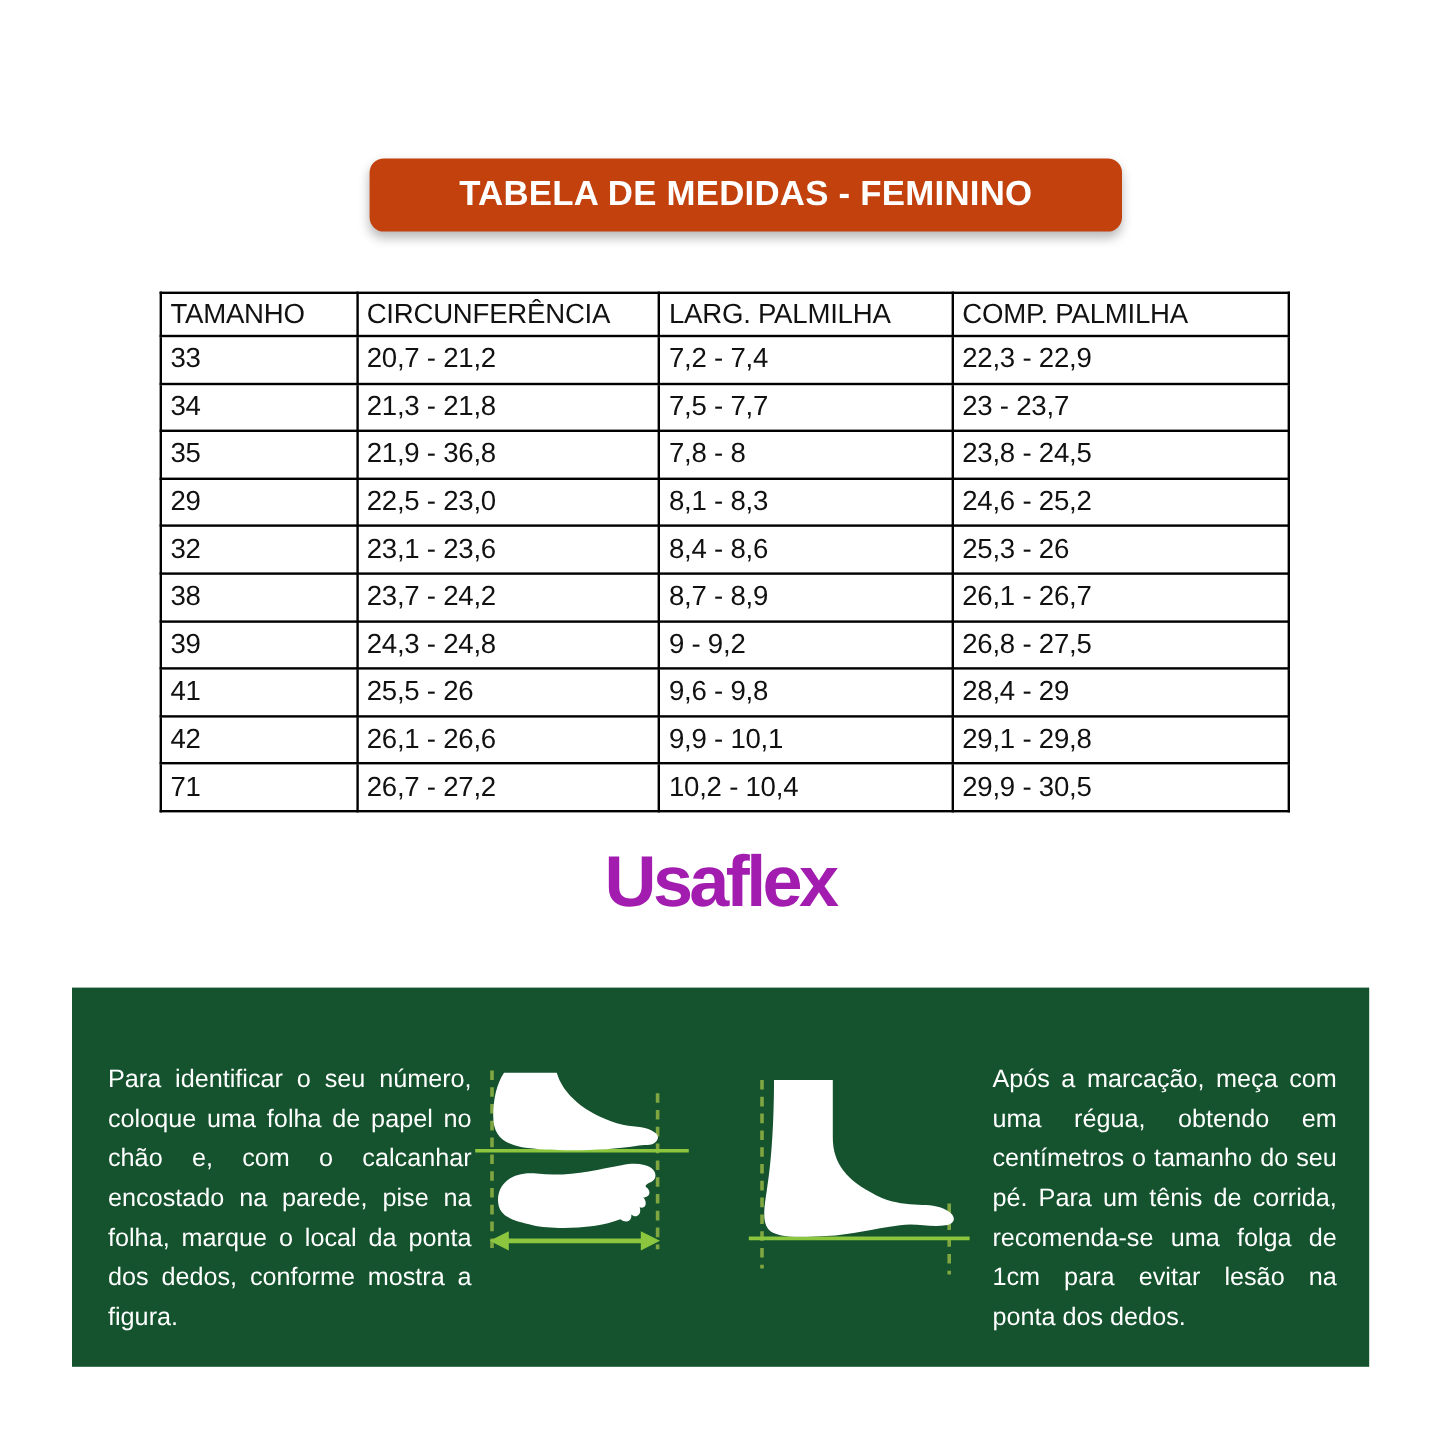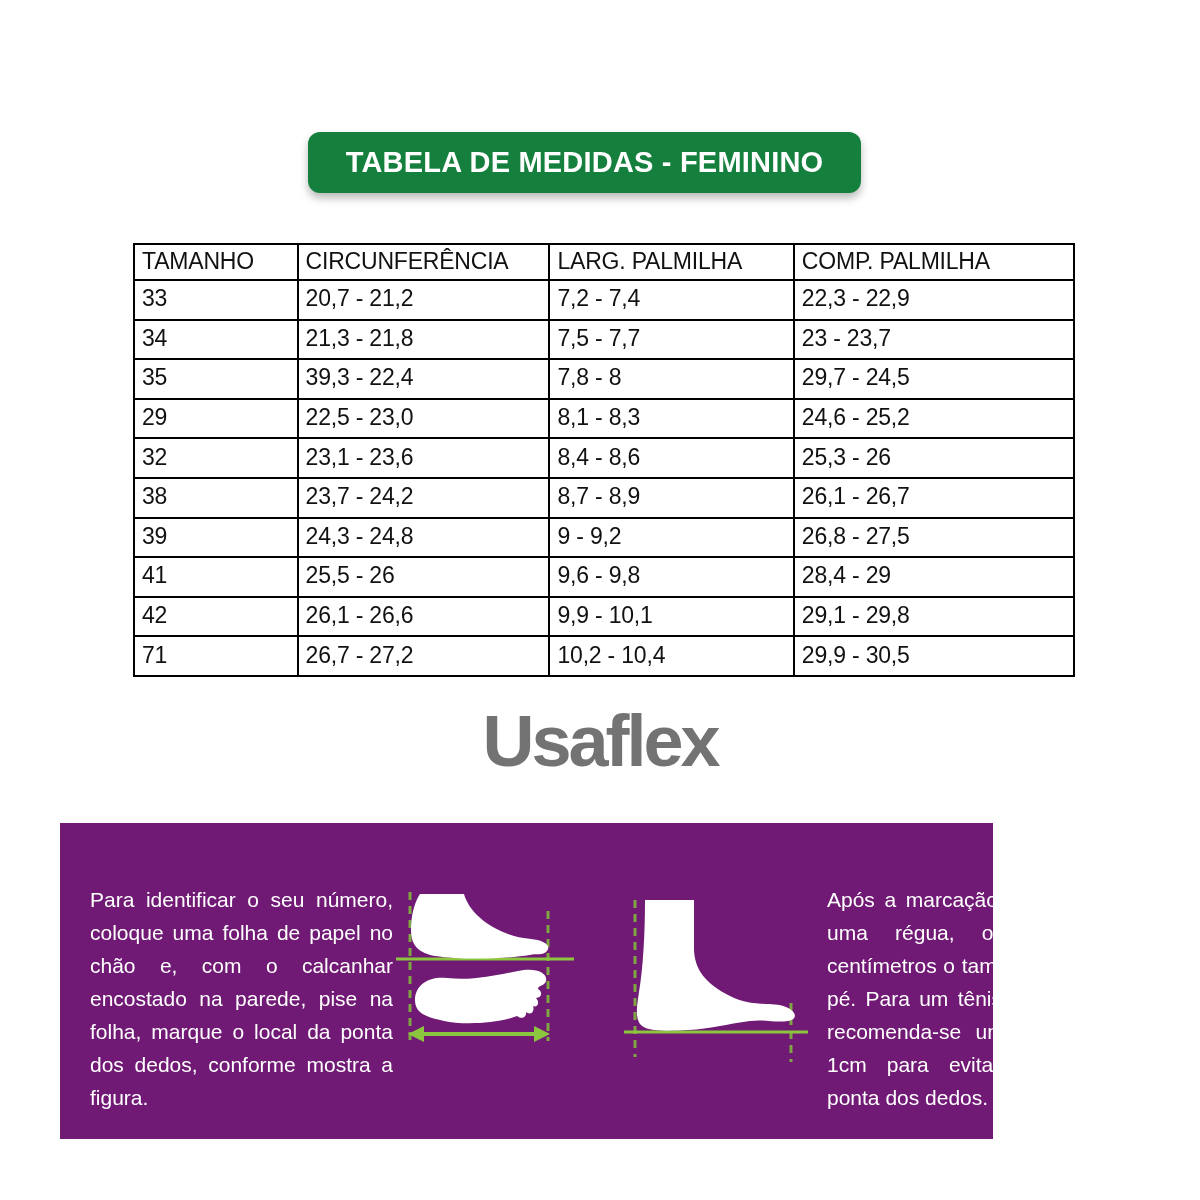--- a/index.html
+++ b/index.html
@@ -10,22 +10,22 @@
     height: 1200px;
     background: #ffffff;
     overflow: hidden;
     font-family: "Liberation Sans", sans-serif;
   }
 
   
   .title-banner {
     position: absolute;
     left: 308px; top: 132px;
-    width: 553px; height: 61px;
-    background: #15803d;
+    width: 627px; height: 61px;
+    background: #c2410c;
     border-radius: 12px;
     display: flex; align-items: center; justify-content: center;
     color: #ffffff;
     font-size: 29px;
     font-weight: 700;
     letter-spacing: 0.2px;
     box-shadow: 0 5px 9px rgba(0,0,0,0.28);
   }
 
   
@@ -49,32 +49,32 @@
     letter-spacing: -0.2px;
     height: 36px;
   }
 
   
   .logo {
     position: absolute;
     left: 0; top: 700px;
     width: 100%;
     text-align: center;
-    font-size: 72px;
+    font-size: 60px;
     font-weight: 700;
     letter-spacing: -3px;
-    color: #737373;
+    color: #a21caf;
   }
 
   
   .band {
     position: absolute;
     left: 60px; top: 823px;
-    width: 933px; height: 316px;
-    background: #701a75;
+    width: 1081px; height: 316px;
+    background: #14532d;
   }
   .band .instr {
     position: absolute;
     color: #ffffff;
     font-size: 21px;
     line-height: 33px;
     text-align: justify;
     text-justify: inter-word;
   }
   .band .instr.left  { left: 30px;  top: 60px; width: 303px; }
@@ -113,23 +113,23 @@
           <td>22,3 - 22,9</td>
         </tr>
         <tr>
           <td>34</td>
           <td>21,3 - 21,8</td>
           <td>7,5 - 7,7</td>
           <td>23 - 23,7</td>
         </tr>
         <tr>
           <td>35</td>
-          <td>39,3 - 22,4</td>
+          <td>21,9 - 36,8</td>
           <td>7,8 - 8</td>
-          <td>29,7 - 24,5</td>
+          <td>23,8 - 24,5</td>
         </tr>
         <tr>
           <td>29</td>
           <td>22,5 - 23,0</td>
           <td>8,1 - 8,3</td>
           <td>24,6 - 25,2</td>
         </tr>
         <tr>
           <td>32</td>
           <td>23,1 - 23,6</td>

